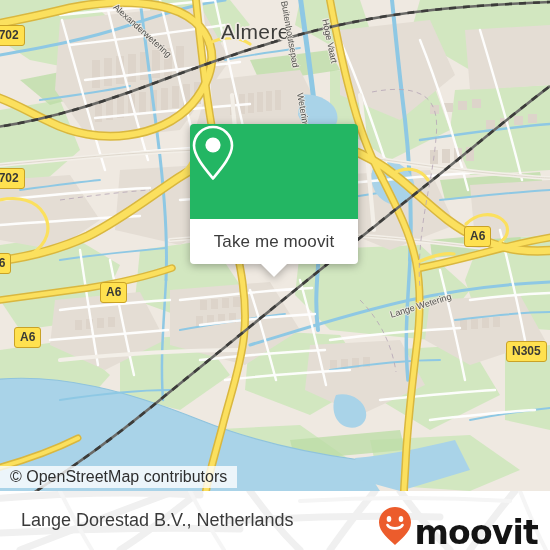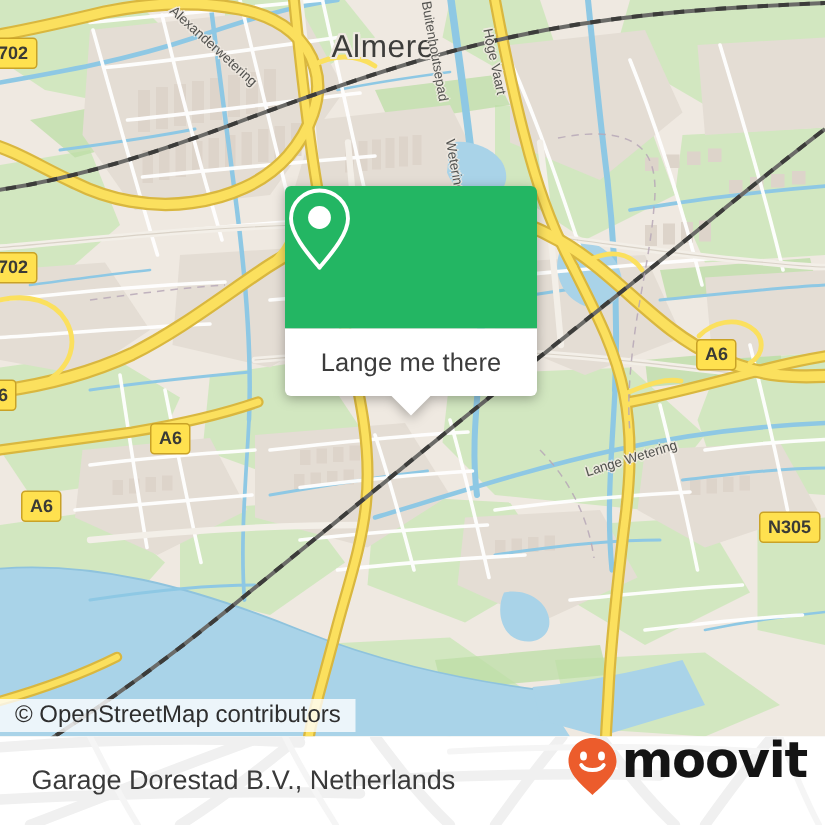--- a/index.html
+++ b/index.html
@@ -159,21 +159,21 @@
     color: #3a3a3a;
     font-family: "Liberation Sans", sans-serif;
     white-space: nowrap;
   }
   #moovit-logo {
     position: absolute;
     right: 12px;
     top: 0;
     height: 59px;
     display: flex;
-    align-items: flex-start;
+    align-items: flex-end;
     gap: 2px;
   }
   #moovit-wordmark {
     font-size: 33px;
     color: #141414;
     font-family: "DejaVu Sans", sans-serif;
     font-weight: bold;
     letter-spacing: -0.8px;
     line-height: 1;
     position: relative;
@@ -481,21 +481,21 @@
     <div id="poi-card">
       <div id="poi-card-green">
         <span>
           <svg width="46" height="58" viewBox="0 0 46 58" xmlns="http://www.w3.org/2000/svg">
             <path d="M23 3 C12.5 3 4 11.4 4 21.6 C4 32.5 16 46 23 54.5 C30 46 42 32.5 42 21.6 C42 11.4 33.5 3 23 3 Z" fill="none" stroke="#ffffff" stroke-width="2.6" stroke-linejoin="round"></path>
             <circle cx="23" cy="21" r="7.6" fill="#ffffff"></circle>
           </svg>
         </span>
       </div>
       <div id="poi-card-white">
-        <span id="poi-card-label">Lange me there</span>
+        <span id="poi-card-label">Take me moovit</span>
       </div>
       <div id="poi-card-pointer"></div>
     </div>
 
   </div>
 
   <div id="footer">
 
     <svg id="footer-watermark" viewBox="0 0 550 59" xmlns="http://www.w3.org/2000/svg">
       <rect x="0" y="0" width="550" height="59" fill="#ffffff"></rect>
@@ -511,21 +511,21 @@
         <path d="M0,42 C80,38 160,36 240,38"></path>
       </g>
       <g fill="none" stroke="#f5f5f5" stroke-width="4" stroke-linecap="round">
         <path d="M60,0 C70,20 80,40 92,59"></path>
         <path d="M190,0 C200,20 212,40 224,59"></path>
         <path d="M300,10 C370,6 440,6 510,10"></path>
         <path d="M520,0 C528,20 536,40 546,59"></path>
       </g>
     </svg>
 
-    <div id="footer-title">Garage Dorestad B.V., Netherlands</div>
+    <div id="footer-title">Lange Dorestad B.V., Netherlands</div>
 
     <div id="moovit-logo">
       <span>
         <svg width="34" height="40" viewBox="0 0 34 40" xmlns="http://www.w3.org/2000/svg">
           <path d="M17 1 C8.2 1 1 8 1 16.4 C1 26 12 34 17 39 C22 34 33 26 33 16.4 C33 8 25.8 1 17 1 Z" fill="#ec5c2c"></path>
           <ellipse cx="11" cy="13" rx="2.3" ry="3" fill="#ffffff"></ellipse>
           <ellipse cx="23" cy="13" rx="2.3" ry="3" fill="#ffffff"></ellipse>
           <path d="M9.5 19 C12 23.5 22 23.5 24.5 19" fill="none" stroke="#ffffff" stroke-width="2.6" stroke-linecap="round"></path>
         </svg>
       </span>

